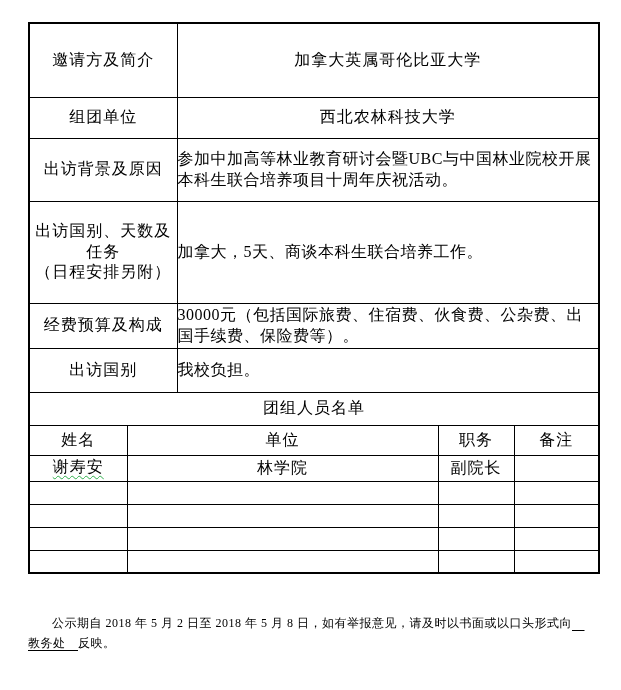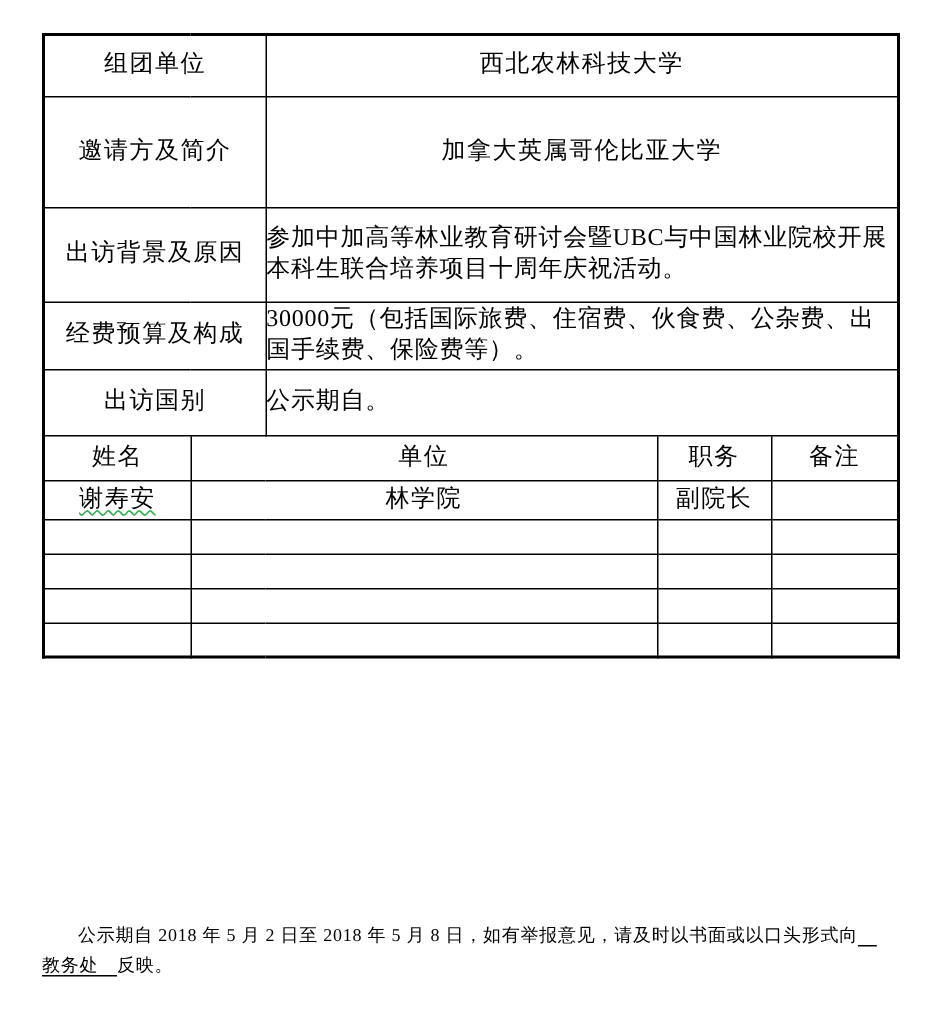--- a/index.html
+++ b/index.html
@@ -93,41 +93,50 @@
   <table class="doc-table">
     <colgroup>
       <col style="width:98px">
       <col style="width:50px">
       <col style="width:261px">
       <col style="width:76px">
       <col style="width:85px">
     </colgroup>
 
     <tbody>
-        <tr style="height:41px">
+        <tr style="height:74px">
+      <td colspan="2" class="label-cell">邀请方及简介</td>
+      <td colspan="3" class="value-center">加拿大英属哥伦比亚大学</td>
+    </tr>
+    <tr style="height:41px">
       <td colspan="2" class="label-cell">组团单位</td>
       <td colspan="3" class="value-center">西北农林科技大学</td>
-    </tr>
-    <tr style="height:74px">
-      <td colspan="2" class="label-cell">邀请方及简介</td>
-      <td colspan="3" class="value-center">加拿大英属哥伦比亚大学</td>
     </tr>
     <tr style="height:63px">
       <td colspan="2" class="label-cell">出访背景及原因</td>
       <td colspan="3" class="value-left">参加中加高等林业教育研讨会暨UBC与中国林业院校开展本科生联合培养项目十周年庆祝活动。</td>
+    </tr>
+    <tr style="height:102px">
+      <td colspan="2" class="label-cell">出访国别、天数及
+任务
+（日程安排另附）</td>
+      <td colspan="3" class="value-left">加拿大，5天、商谈本科生联合培养工作。</td>
     </tr>
     <tr style="height:45px">
       <td colspan="2" class="label-cell">经费预算及构成</td>
       <td colspan="3" class="value-left">30000元（包括国际旅费、住宿费、伙食费、公杂费、出国手续费、保险费等）。</td>
     </tr>
     <tr style="height:44px">
       <td colspan="2" class="label-cell">出访国别</td>
-      <td colspan="3" class="value-left">公示期自。</td>
+      <td colspan="3" class="value-left">我校负担。</td>
     </tr>
 
+    <tr style="height:33px">
+      <td colspan="5" class="section-title-cell">团组人员名单</td>
+    </tr>
 
     <tr style="height:30px">
       <td class="col-head">姓名</td>
       <td colspan="2" class="col-head">单位</td>
       <td class="col-head">职务</td>
       <td class="col-head">备注</td>
     </tr>
 
     <tr style="height:26px">
       <td class="p-cell"><span class="wavy">谢寿安</span></td>

